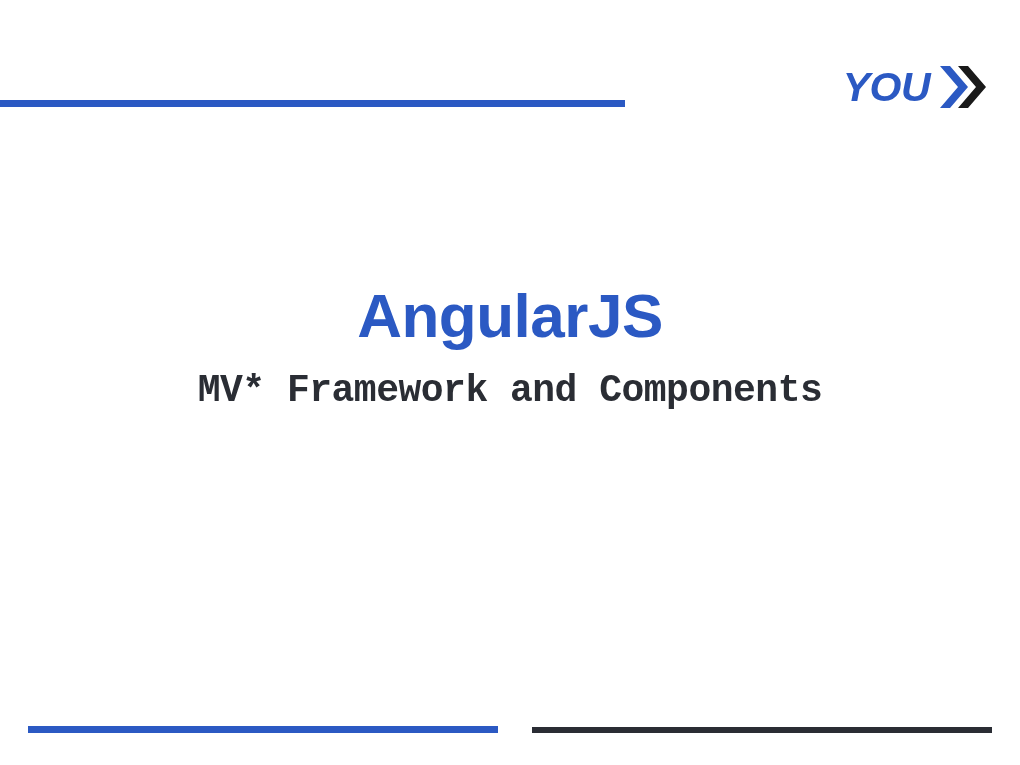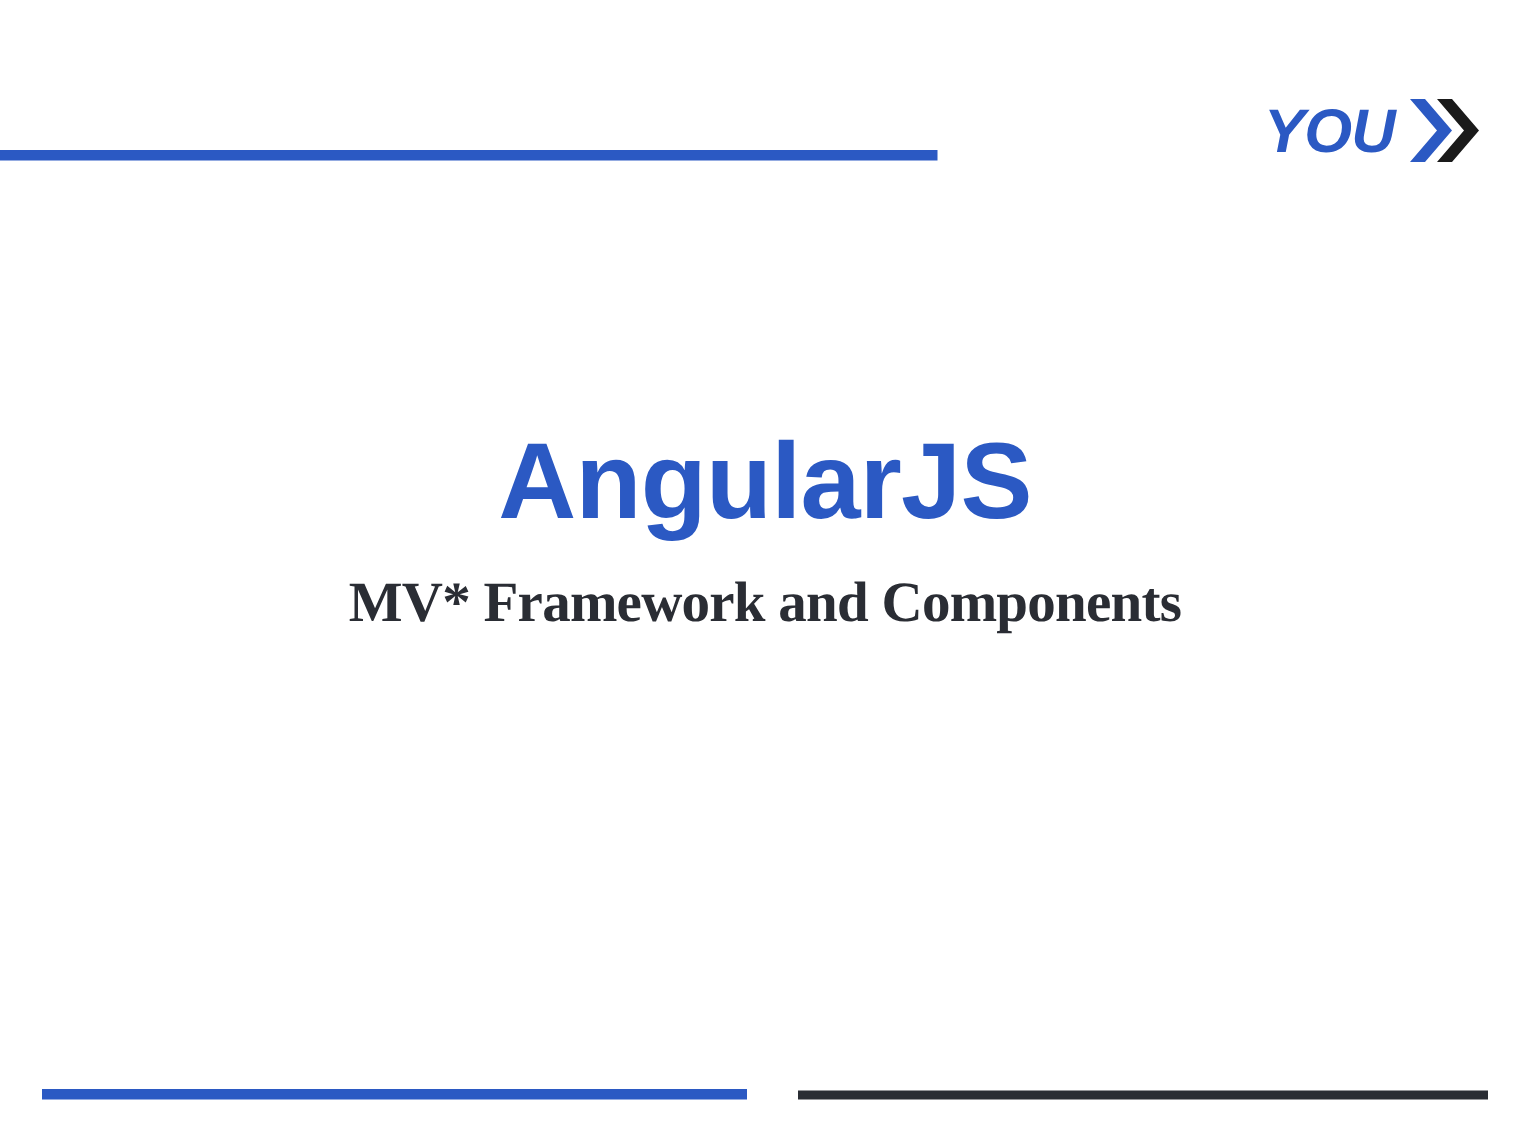--- a/index.html
+++ b/index.html
@@ -56,32 +56,32 @@
     }
     .content {
       position: absolute;
       top: 280px;
       left: 0;
       width: 100%;
       text-align: center;
     }
     .main-title {
       color: #2b59c3;
-      font-size: 72px;
+      font-size: 62px;
       font-weight: 900;
       letter-spacing: -0.5px;
       font-family: Arial, Helvetica, sans-serif;
       margin-bottom: 18px;
     }
     .subtitle {
       color: #2a2d34;
       font-size: 38px;
       font-weight: 900;
       letter-spacing: -0.5px;
-      font-family: Liberation Serif, serif;
+      font-family: Liberation Mono, monospace;
     }
     .footer-line-blue {
       position: absolute;
       bottom: 32px;
       left: 28px;
       width: 470px;
       height: 7px;
       background: #2b59c3;
     }
     .footer-line-dark {

